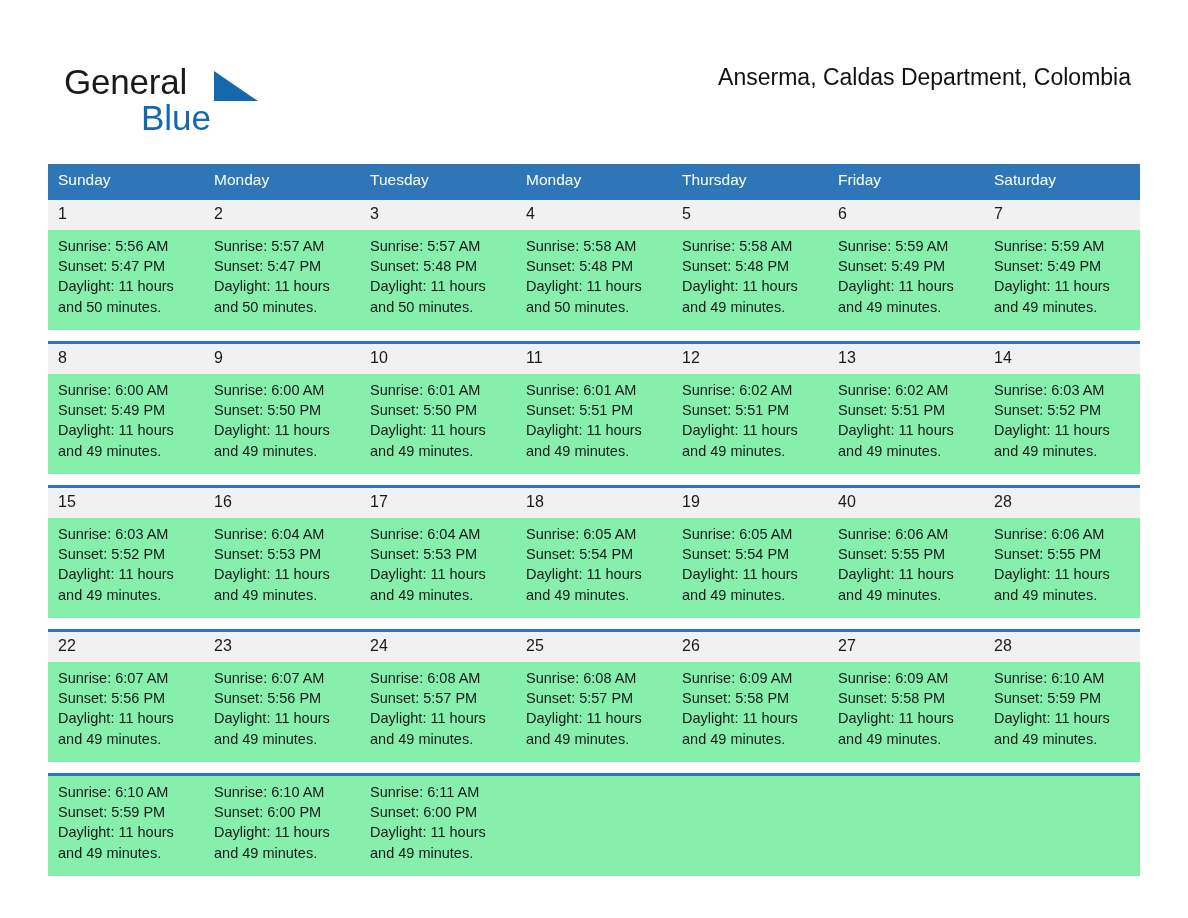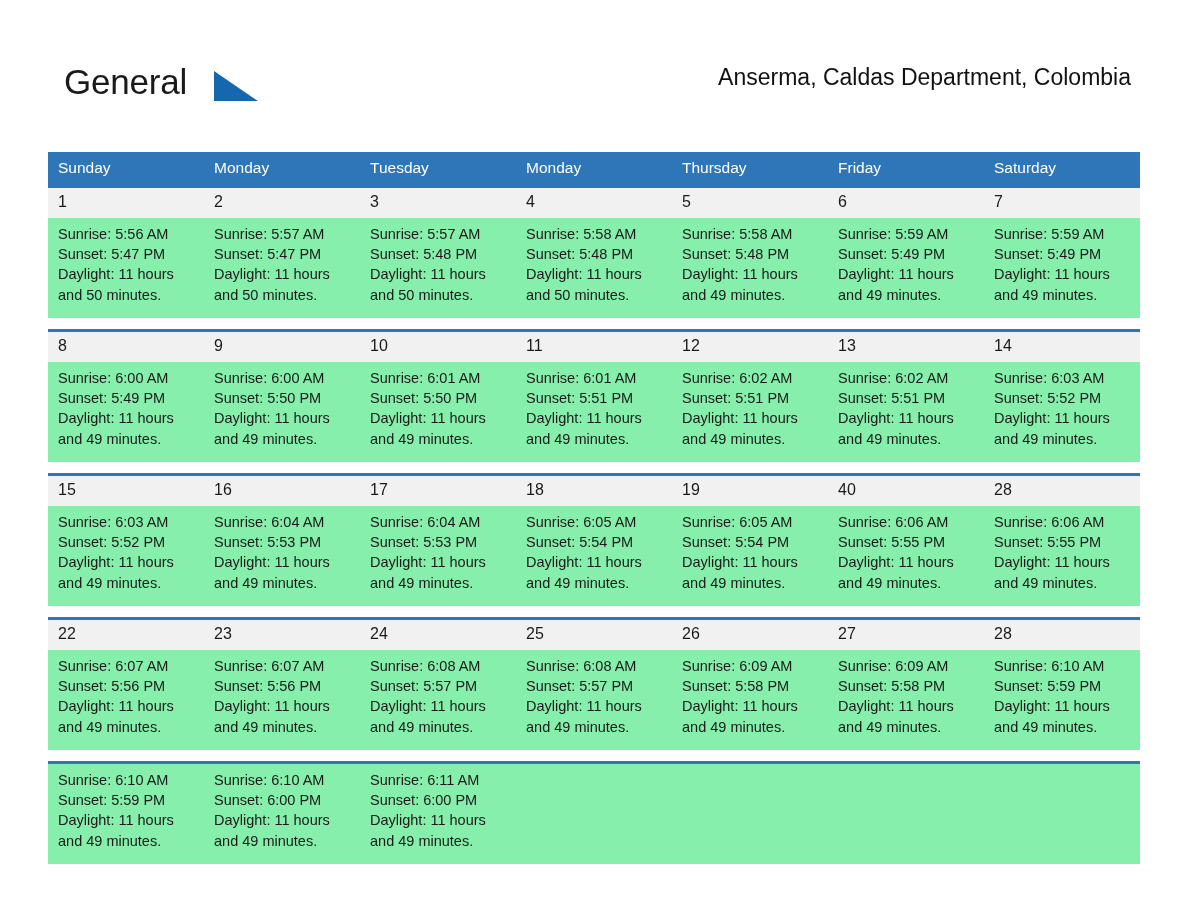--- a/index.html
+++ b/index.html
@@ -84,21 +84,21 @@
     line-height: 30px;
     color: #111111;
     margin: 14px 0 0 0;
     white-space: nowrap;
   }
 
   
   .calendar {
     position: absolute;
     left: 48px;
-    top: 152px;
+    top: 164px;
     width: 1092px;
     border-collapse: collapse;
     table-layout: fixed;
   }
   .calendar col { width: 156px; }
 
   .calendar thead th {
     background: #2e76b8;
     color: #ffffff;
     font-size: 15.5px;
@@ -146,20 +146,21 @@
 </head>
 <body>
 
 <div class="page">
 
   <div class="header">
 
     <div class="logo">
       <span class="logo-row1">General</span>
       <span class="logo-tri"></span>
+      <span class="logo-row2">Blue</span>
     </div>
 
     <div class="title-block">
       <div class="cal-subtitle">Anserma, Caldas Department, Colombia</div>
     </div>
 
   </div>
 
   <table class="calendar">
     <colgroup>

